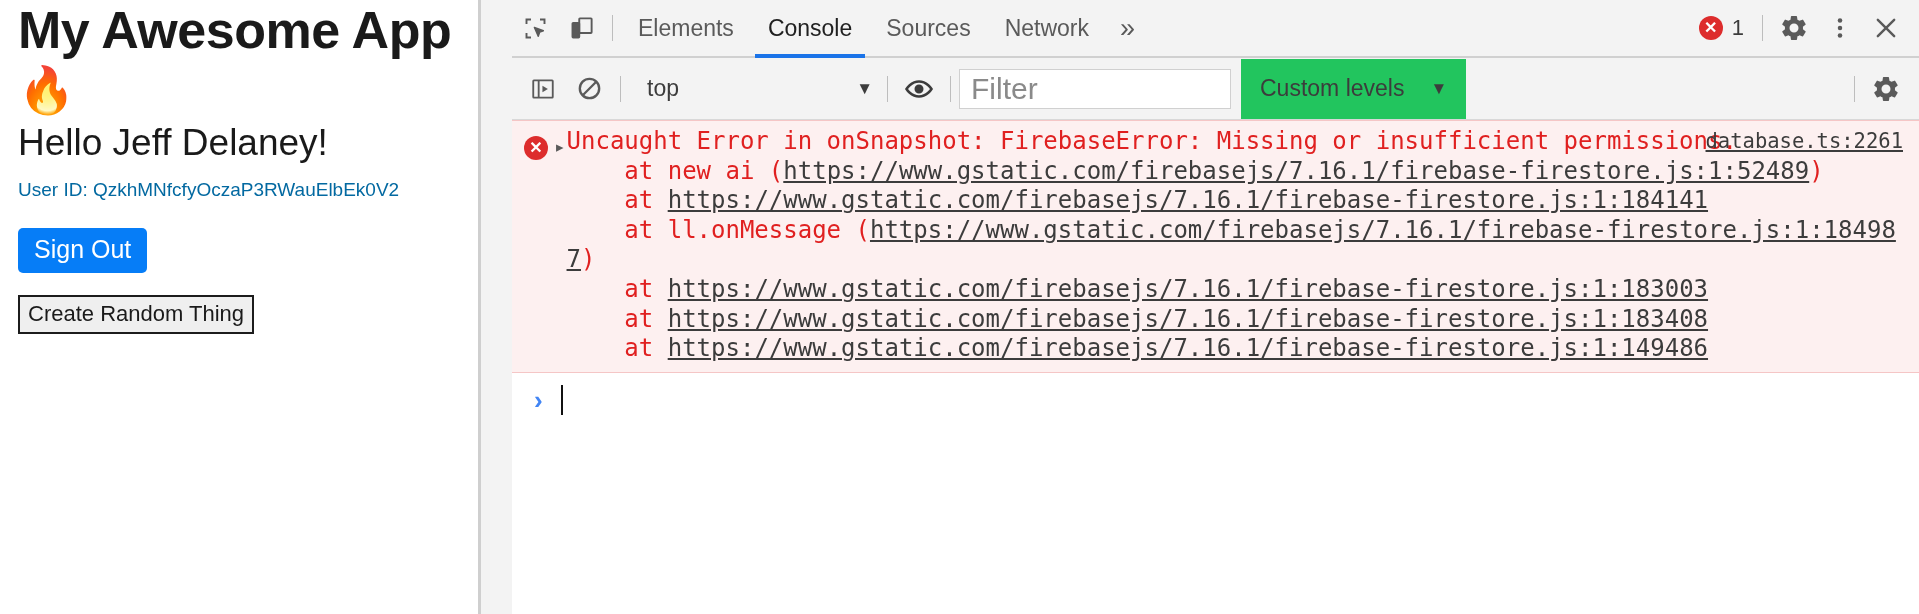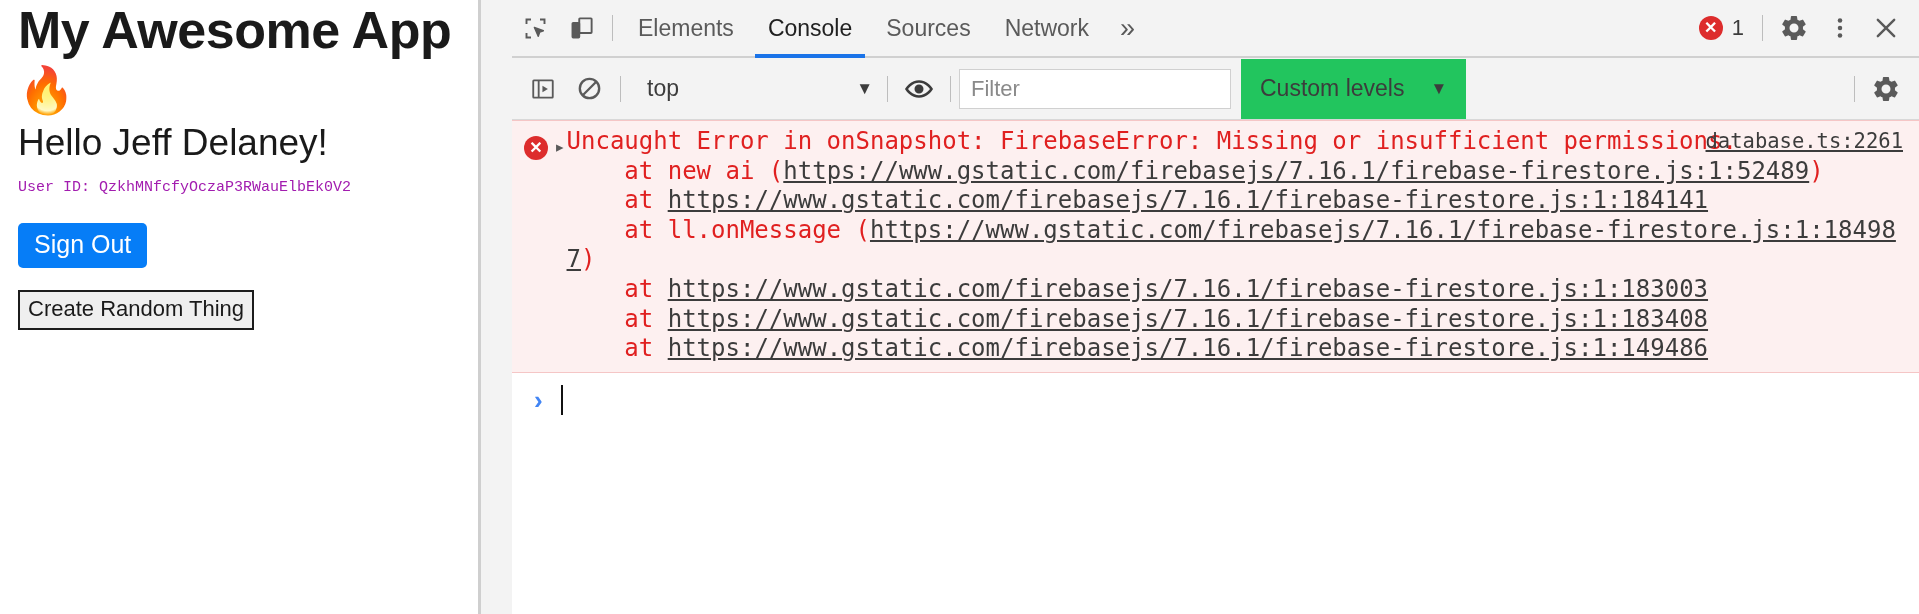--- a/index.html
+++ b/index.html
@@ -48,26 +48,25 @@
   .greeting {
     font-size: 37px;
     font-weight: normal;
     color: #1a1a1a;
     margin: 6px 0 0 0;
     line-height: 1.12;
     font-family: "Liberation Sans", sans-serif;
   }
 
   .userid {
-    font-size: 15px;
-    color: #a21caf;
+    font-size: 19px;
+    color: #0369a1;
     margin: 16px 0 0 0;
     line-height: 1.2;
     white-space: nowrap;
-    font-family: Liberation Mono, monospace;
   }
 
   .signout-btn {
     display: inline-block;
     margin-top: 26px;
     background: #067df7;
     color: #ffffff;
     border: none;
     border-radius: 5px;
     font-size: 25px;
@@ -185,21 +184,21 @@
     cursor: pointer;
     height: 44px;
     justify-content: space-between;
     flex: 0 0 auto;
   }
   .ctx-caret { font-size: 17px; color: #3c3c3c; margin-left: 26px; }
   .filter-input {
     width: 272px; height: 40px;
     background: #ffffff;
     border: 1px solid #d0d0d0;
-    font-size: 22px;
+    font-size: 30px;
     color: #777;
     padding: 0 11px;
     font-family: "Liberation Sans", sans-serif;
     outline: none;
     flex: 0 0 auto;
   }
   .filter-input::placeholder { color: #8a8a8a; opacity: 1; }
   .levels-select {
     background: #22c55e;
     height: 60px;

